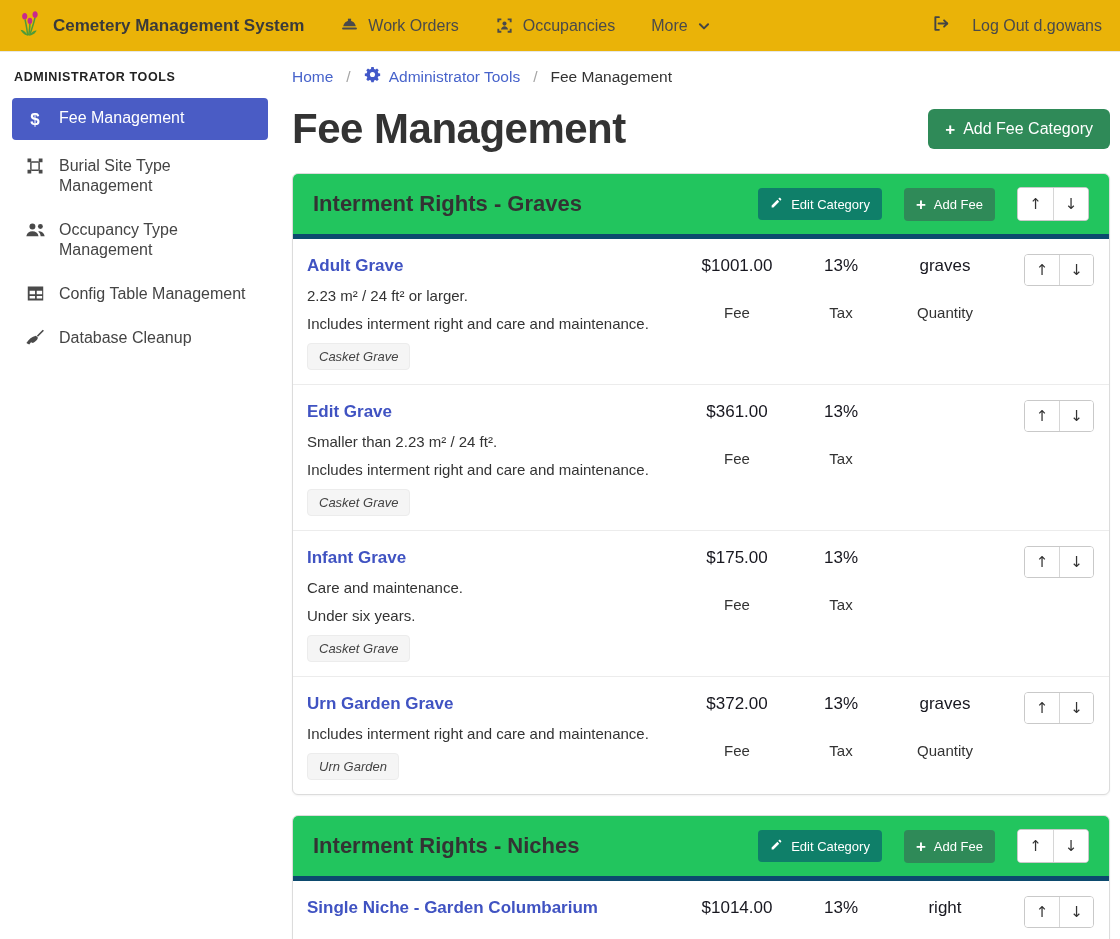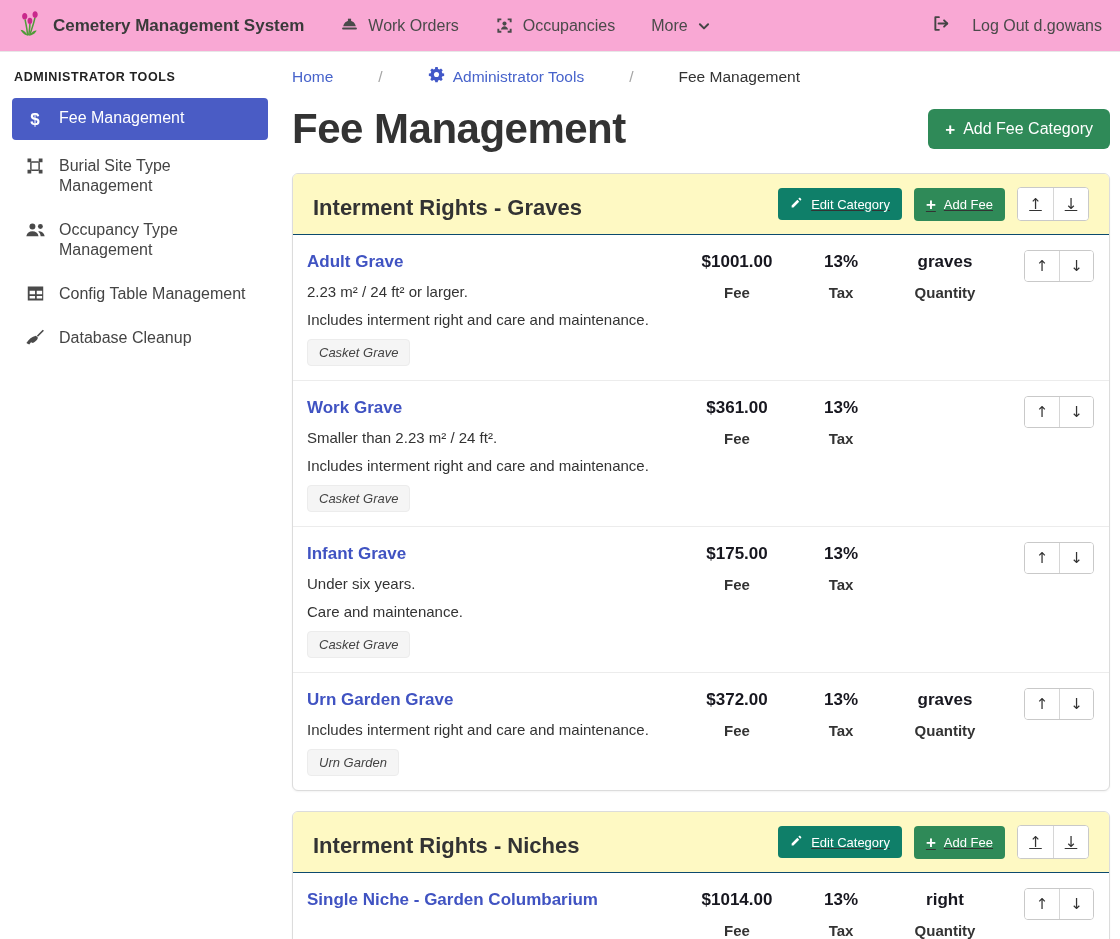--- a/index.html
+++ b/index.html
@@ -1,20 +1,20 @@
 <!DOCTYPE html>
 <html><head>
 <meta charset="utf-8">
 <style>
   * { box-sizing: border-box; margin: 0; padding: 0; }
   html,body { width:1120px; height:939px; overflow:hidden; background:#fff;
     font-family:"Liberation Sans","DejaVu Sans",sans-serif; color:#333; }
 
   
-  .navbar { height:52px; background:#f9a8d4; border-bottom:1px solid #e7e7e7;
+  .navbar { height:52px; background:#eab308; border-bottom:1px solid #e7e7e7;
     display:flex; align-items:center; padding:0 18px; }
   .brand { display:flex; align-items:center; gap:9px; cursor:pointer; }
   .brand-text { font-size:17px; font-weight:bold; color:#3a3a3a; }
   .nav-item { display:flex; align-items:center; gap:9px; margin-left:36px;
     font-size:16px; color:#4a4a4a; cursor:pointer; }
   .nav-item svg { display:block; }
   .nav-spacer { flex:1; }
   .nav-logout { display:flex; align-items:center; gap:22px; font-size:16px; color:#4a4a4a; cursor:pointer; }
 
   
@@ -25,58 +25,58 @@
   .side-item { display:flex; align-items:flex-start; gap:13px; padding:8px 12px;
     border-radius:4px; font-size:16px; color:#444; margin-bottom:8px; cursor:pointer; line-height:1.25; }
   .side-item .s-icon { width:22px; flex:0 0 22px; display:flex; justify-content:center; margin-top:1px; }
   .side-item.active { background:#4a5cc5; color:#fff; padding-top:10px; padding-bottom:10px; }
   .side-item.active .s-icon { color:#fff; }
   .dollar-glyph { font-size:17px; font-weight:bold; }
 
   .content { flex:1; padding:0 10px 0 12px; }
 
   
-  .breadcrumb { display:flex; align-items:center; margin-top:14px; font-size:15.5px;gap:32px; }
+  .breadcrumb { display:flex; align-items:center; margin-top:14px; font-size:15.5px; }
   .crumb-link { color:#4763cb; text-decoration:none; cursor:pointer; display:flex; align-items:center; gap:8px; }
   .crumb-sep { color:#a5a5a5; margin:0 13px; }
   .crumb-current { color:#333; }
 
   
   .title-row { display:flex; align-items:center; justify-content:space-between; margin-top:18px; }
   .page-title { font-size:42px; font-weight:bold; color:#333; letter-spacing:-.5px; }
   .btn { border:none; border-radius:4px; color:#fff; display:inline-flex; align-items:center;
     gap:8px; cursor:pointer; font-family:inherit; }
   .btn-add-category { background:#2f8a58; font-size:16px; padding:11px 17px; border-radius:6px; }
   .plus-glyph { font-size:17px; font-weight:bold; line-height:1; }
 
   
   .card { border:1px solid #dcdcdc; border-radius:6px; margin-top:20px;
     box-shadow:0 1px 2px rgba(0,0,0,.05); overflow:hidden; background:#fff; }
-  .card-header { background:#fef9c3; border-bottom:1px solid #0c4a6e;
-    padding:13px 20px; display:flex; align-items:flex-end; }
+  .card-header { background:#22c55e; border-bottom:5px solid #0c4a6e;
+    padding:13px 20px; display:flex; align-items:center; }
   .card-title { font-size:22px; font-weight:bold; color:#333; flex:1; }
-  .hdr-actions { display:flex; align-items:center; gap:12px;text-decoration:underline; }
+  .hdr-actions { display:flex; align-items:center; gap:22px; }
   .btn-edit { background:#0f7f69; font-size:13px; padding:8px 12px; }
   .btn-addfee { background:#2f8a58; font-size:13px; padding:8px 12px; }
   .arrow-group { display:inline-flex; border:1px solid #c9c9c9; border-radius:4px; overflow:hidden; background:#fff; }
   .arrow-btn { width:35px; height:32px; background:#fff; border:none; cursor:pointer;
     font-size:15px; color:#333; font-family:"DejaVu Sans",sans-serif; display:flex; align-items:center; justify-content:center; }
   .arrow-btn + .arrow-btn { border-left:1px solid #d6d6d6; }
 
   
   .fee-row { display:flex; align-items:flex-start; padding:15px 15px 14px 14px; border-bottom:1px solid #ececec; }
   .fee-row:last-child { border-bottom:none; }
   .fee-main { flex:1; min-width:0; padding-top:2px; }
   .fee-name { font-size:17px; font-weight:bold; color:#4053c2; text-decoration:none; cursor:pointer; display:inline-block; }
   .fee-desc { font-size:15px; color:#333; margin-top:11px; }
   .fee-badge { display:inline-block; margin-top:11px; background:#f5f5f5; border:1px solid #ececec;
     border-radius:4px; padding:5px 11px; font-size:13px; color:#444;font-style:italic; }
-  .fee-col { width:104px; flex:0 0 104px; text-align:center; padding-top:2px;font-weight:bold; }
+  .fee-col { width:104px; flex:0 0 104px; text-align:center; padding-top:2px; }
   .fee-col .val { font-size:17px; color:#17171f; }
-  .fee-col .lbl { font-size:15px; color:#333; margin-top:12px; }
+  .fee-col .lbl { font-size:15px; color:#333; margin-top:28px; }
   .row-arrows { margin-left:27px; }
   .row-arrows .arrow-btn { width:34px; height:30px; }
 </style>
 </head>
 <body>
 
 <div class="navbar">
   <div class="brand">
     <span>
       <svg width="26" height="27" viewBox="0 0 24 24">
@@ -268,21 +268,21 @@
           <div class="lbl">Quantity</div>
         </div>
         <span class="arrow-group row-arrows">
           <button class="arrow-btn">↑</button>
           <button class="arrow-btn">↓</button>
         </span>
       </div>
 
       <div class="fee-row">
         <div class="fee-main">
-          <a class="fee-name">Work Grave</a>
+          <a class="fee-name">Edit Grave</a>
           <div class="fee-desc">Smaller than 2.23 m² / 24 ft².</div>
           <div class="fee-desc">Includes interment right and care and maintenance.</div>
           <span class="fee-badge">Casket Grave</span>
         </div>
         <div class="fee-col">
           <div class="val">$361.00</div>
           <div class="lbl">Fee</div>
         </div>
         <div class="fee-col">
           <div class="val">13%</div>
@@ -291,22 +291,22 @@
         <div class="fee-col"></div>
         <span class="arrow-group row-arrows">
           <button class="arrow-btn">↑</button>
           <button class="arrow-btn">↓</button>
         </span>
       </div>
 
       <div class="fee-row">
         <div class="fee-main">
           <a class="fee-name">Infant Grave</a>
+          <div class="fee-desc">Care and maintenance.</div>
           <div class="fee-desc">Under six years.</div>
-          <div class="fee-desc">Care and maintenance.</div>
           <span class="fee-badge">Casket Grave</span>
         </div>
         <div class="fee-col">
           <div class="val">$175.00</div>
           <div class="lbl">Fee</div>
         </div>
         <div class="fee-col">
           <div class="val">13%</div>
           <div class="lbl">Tax</div>
         </div>

